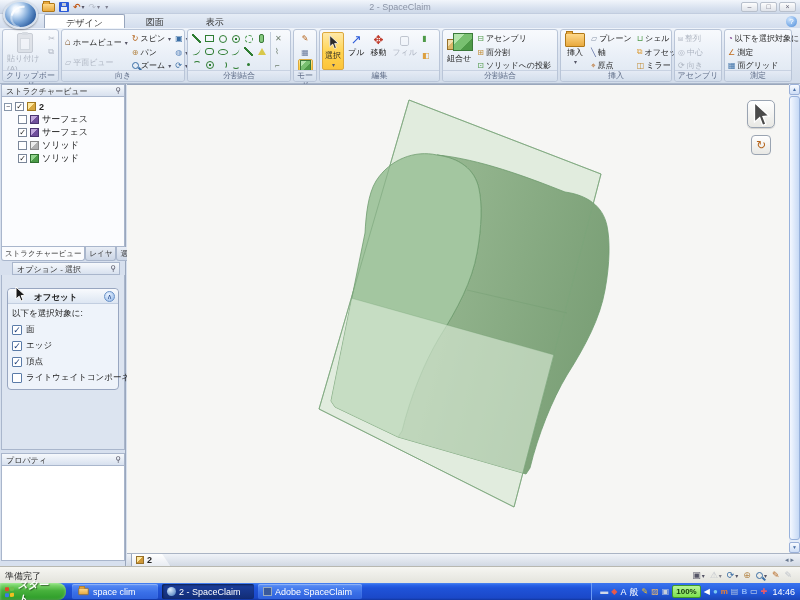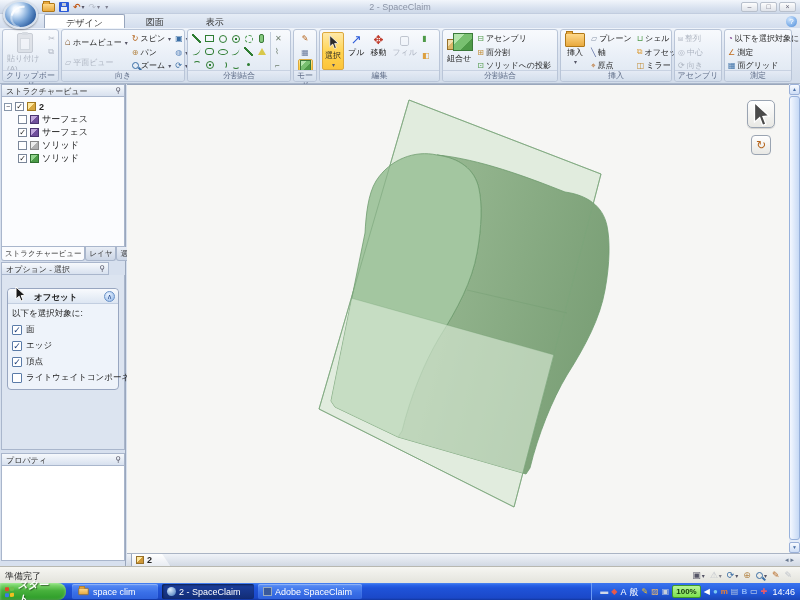--- a/index.html
+++ b/index.html
@@ -96,21 +96,21 @@
   .cb { width:9px; height:9px; border:1px solid #7a8699; background:#fff; font-size:8px; line-height:8px; text-align:center; color:#222; }
   .tcube { width:9px; height:9px; border:1px solid #555; display:inline-block; }
   .tcube.comp { background:linear-gradient(135deg,#ffe9a0 0 45%,#d8a840 45%); border-color:#a07820; }
   .tcube.purple { background:linear-gradient(135deg,#c0a8dc 0 45%,#70509c 45%); border-color:#4a3570; }
   .tcube.greyc { background:linear-gradient(135deg,#ececec 0 45%,#b0b0b0 45%); border-color:#888; }
   .tcube.greenc { background:linear-gradient(135deg,#92d48e 0 45%,#4b9a47 45%); border-color:#2f7030; }
   #ptabs { position:absolute; left:1px; top:163px; width:124px; height:14px; display:flex; }
   .ptab { font-size:7.5px; padding:2px 3px 0; border:1px solid #a9b6cc; border-radius:0 0 3px 3px; border-top:none;
     background:linear-gradient(#e8edf5,#ccd6e6); white-space:nowrap; color:#333; }
   .ptab.active { background:#fbfcfe; }
-  #opt-head { position:absolute; left:1px; top:178px; width:108px; }
+  #opt-head { position:absolute; left:12px; top:178px; width:108px; }
   #opt-body { position:absolute; left:1px; top:191px; width:124px; height:175px; background:#dce4f0; border:1px solid #a9b6cc; border-top:none; }
   #filter-box { position:absolute; left:5px; top:13px; width:112px; border:1px solid #98a6c0; border-radius:4px; background:#eef3fa; }
   #fb-head { position:relative; height:15px; background:linear-gradient(#f8fafd,#dde6f2); border-bottom:1px solid #c2cee0; border-radius:4px 4px 0 0; }
   #fb-title { position:absolute; left:26px; top:3px; font-weight:bold; font-size:8.5px; }
   #fb-collapse { position:absolute; right:3px; top:2px; width:11px; height:11px; border-radius:50%;
     background:radial-gradient(circle at 35% 30%,#eaf3ff,#8fb6e8); border:1px solid #6a92c8; color:#2a4d8f;
     font-size:7px; text-align:center; line-height:10px; }
   #fb-cursor { position:absolute; left:4px; top:-4px; width:16px; height:18px; z-index:5; }
   .fprompt { font-size:8.5px; padding:4px 4px 2px; color:#222; }
   .fcheck { display:flex; align-items:center; gap:4px; padding:2px 4px; font-size:8.5px; }

